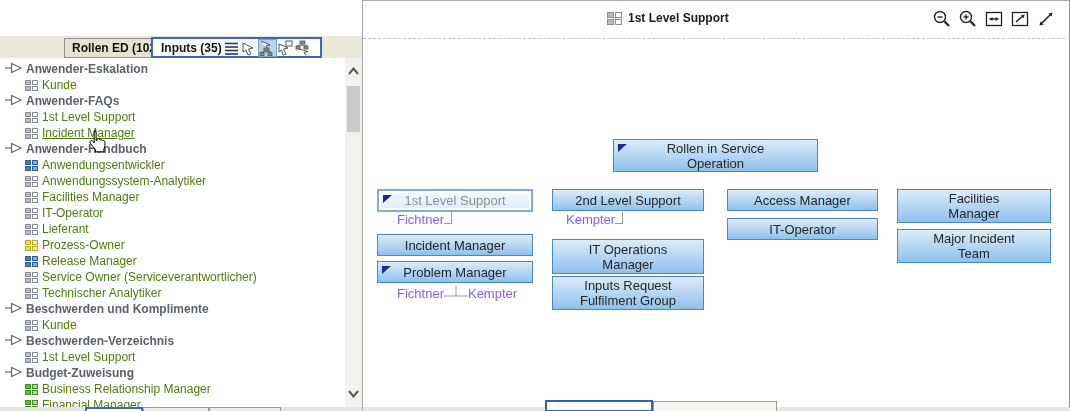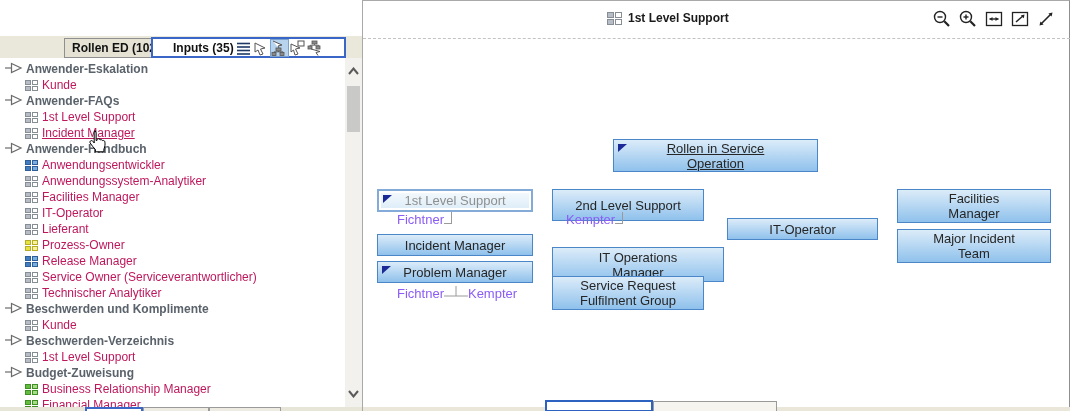--- a/index.html
+++ b/index.html
@@ -4,26 +4,26 @@
 <style>
   html,body{margin:0;padding:0;background:#fff;}
   #app{position:relative;width:1070px;height:411px;overflow:hidden;
        font-family:"Liberation Sans",sans-serif;background:#fff;}
 
   
   .left-panel{position:absolute;left:0;top:0;width:362px;height:411px;background:#fff;}
   .tab-bar{position:absolute;left:0;top:36px;width:362px;height:22px;background:#eae7db;}
   .tab{position:absolute;display:flex;align-items:center;font-size:12px;font-weight:bold;color:#111;box-sizing:border-box;}
   .tab.inactive{left:64px;top:2px;height:20px;padding:0 7px;background:#e5e2d4;border:1px solid #8f8f8f;}
-  .tab.active{left:151px;top:1px;height:21px;padding:0 20px;background:#fff;border:2px solid #3a66c8;gap:1px;}
+  .tab.active{left:151px;top:1px;height:21px;padding:0 8px;background:#fff;border:2px solid #3a66c8;gap:1px;}
   .vicon{width:17px;height:16px;display:inline-flex;align-items:center;justify-content:center;}
   .vicon.selected{background:#b8d3ee;outline:1px solid #7aa2cf;}
 
   .tree{position:absolute;left:0;top:58px;width:345px;height:349px;overflow:hidden;padding-top:3px;box-sizing:border-box;text-align:center;}
-  .tree-row{height:16px;display:flex;align-items:center;font-size:12px;color:#be185d;white-space:nowrap;}
+  .tree-row{height:16px;display:flex;align-items:center;font-size:12px;color:#4d7c0f;white-space:nowrap;}
   .tree-row.folder{font-weight:bold;color:#5a626b;}
   .tree-row .f-icon{margin-left:5px;margin-right:3px;width:18px;flex:none;}
   .tree-row .r-icon{margin-left:25px;margin-right:4px;}
   .label.link{text-decoration:underline;}
 
   .r-icon{display:inline-grid;grid-template-columns:6px 6px;grid-gap:1px;flex:none;}
   .r-icon i{height:5px;box-sizing:border-box;border:1px solid #878d95;background:#fff;}
   .r-icon.gray i:nth-child(odd){background:#b6bdc6;}
   .r-icon.blue i{border-color:#2f5f9a;background:#79aede;}
   .r-icon.blue i:nth-child(odd){background:#3f7cc0;}
@@ -55,28 +55,28 @@
   .dashed{position:absolute;left:0;top:37px;width:707px;border-top:1px dashed #c3c3c3;}
 
   
   .box{position:absolute;box-sizing:border-box;background:linear-gradient(#dcecf9,#8fc1ec);
        border:1px solid #4a86c8;color:#262626;font-size:13px;line-height:15px;
        display:flex;align-items:center;justify-content:center;text-align:center;}
   .box.marker::before{content:"";position:absolute;left:4px;top:4px;width:0;height:0;
        border-top:8px solid #1b2a96;border-right:9px solid transparent;}
   .box.selected{background:linear-gradient(#f5fafd,#dcecf8);border:2px solid #84abd8;
        box-shadow:inset 0 0 0 2px #fff;color:#8f8f8f;}
-  .b-rollen{left:250px;top:138px;width:205px;height:33px;text-decoration:underline;} .b-rollen span{max-width:140px;}
+  .b-rollen{left:250px;top:138px;width:205px;height:33px;} .b-rollen span{max-width:140px;}
   .b-first{left:14px;top:188px;width:156px;height:23px;}
-  .b-second{left:189px;top:188px;width:152px;height:32px;}
+  .b-second{left:189px;top:188px;width:152px;height:22px;}
   .b-access{left:364px;top:188px;width:151px;height:22px;}
   .b-facilities{left:534px;top:188px;width:154px;height:34px;} .b-facilities span{max-width:80px;}
   .b-itop{left:364px;top:217px;width:151px;height:22px;}
   .b-incident{left:14px;top:233px;width:156px;height:22px;}
-  .b-itops{left:189px;top:246px;width:172px;height:35px;} .b-itops span{max-width:100px;}
+  .b-itops{left:189px;top:238px;width:152px;height:35px;} .b-itops span{max-width:100px;}
   .b-major{left:534px;top:228px;width:154px;height:34px;} .b-major span{max-width:110px;}
   .b-problem{left:14px;top:260px;width:156px;height:22px;}
   .b-service{left:189px;top:275px;width:152px;height:34px;} .b-service span{max-width:125px;}
 
   
   .person{position:absolute;font-size:13px;color:#8b5cf6;display:flex;align-items:flex-start;line-height:15px;}
   .p-first{left:34px;top:211px;} .p-second{left:203px;top:211px;} .p-problem{left:34px;top:285px;}
   .conn-up{display:inline-block;width:8px;height:12px;box-sizing:border-box;
            border-right:1px solid #9a9a9a;border-bottom:1px solid #9a9a9a;}
   .conn-t{vertical-align:top;}
@@ -412,40 +412,43 @@
 
     <div class="box marker b-rollen">
       <span>Rollen in Service Operation</span>
       </div>
     <div class="box marker selected b-first">
       <span>1st Level Support</span>
       </div>
     <div class="box b-second">
       <span>2nd Level Support</span>
       </div>
+    <div class="box b-access">
+      <span>Access Manager</span>
+      </div>
     <div class="box b-facilities">
       <span>Facilities Manager</span>
       </div>
     <div class="box b-itop">
       <span>IT-Operator</span>
       </div>
     <div class="box b-incident">
       <span>Incident Manager</span>
       </div>
     <div class="box b-itops">
       <span>IT Operations Manager</span>
       </div>
     <div class="box b-major">
       <span>Major Incident Team</span>
       </div>
     <div class="box marker b-problem">
       <span>Problem Manager</span>
       </div>
     <div class="box b-service">
-      <span>Service Request Fulfilment Group</span>
+      <span>Inputs Request Fulfilment Group</span>
       </div>
 
     <div class="person p-first">
       <span>Fichtner</span>
         <span class="conn-up"></span>
     </div>
     <div class="person p-second">
       <span>Kempter</span>
         <span class="conn-up"></span>
     </div>

